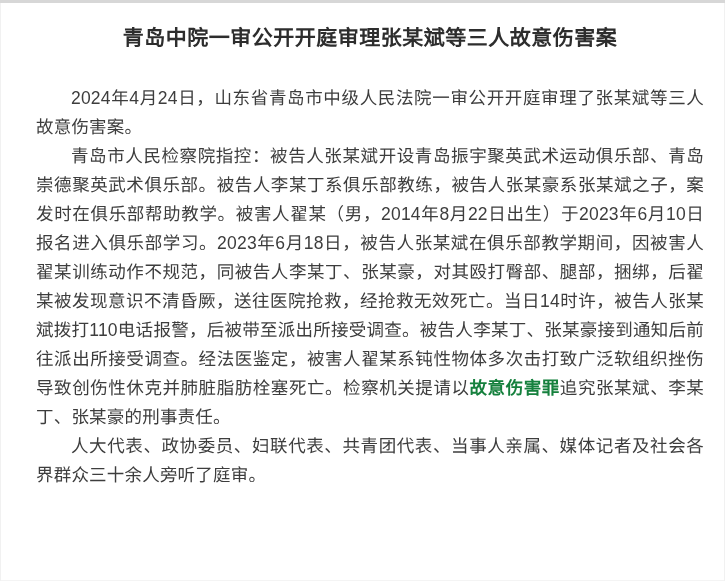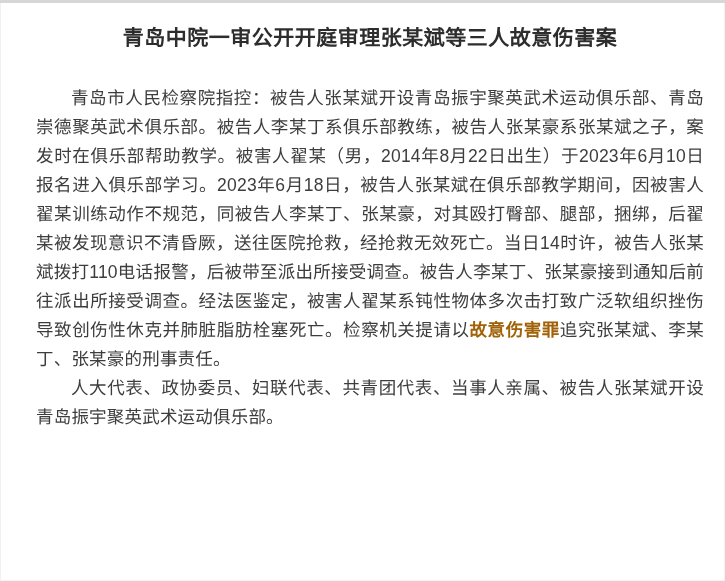--- a/index.html
+++ b/index.html
@@ -32,29 +32,30 @@
     margin: 0;
     font-size: 17.5px;
     line-height: 29px;
     color: #3d3d3d;
     text-indent: 2em;
     text-align: justify;
     letter-spacing: 0.2px;
   }
   .article-body strong {
     font-weight: bold;
-    color: #a16207;
+    color: #15803d;
   }
 </style>
 </head>
 <body>
 
 <div class="page">
   <h1 class="article-title">青岛中院一审公开开庭审理张某斌等三人故意伤害案</h1>
 
   <div class="article-body">
+    <p>2024年4月24日，山东省青岛市中级人民法院一审公开开庭审理了张某斌等三人故意伤害案。</p>
 
     <p><span>青岛市人民检察院指控：被告人张某斌开设青岛振宇聚英武术运动俱乐部、青岛崇德聚英武术俱乐部。被告人李某丁系俱乐部教练，被告人张某豪系张某斌之子，案发时在俱乐部帮助教学。被害人翟某（男，2014年8月22日出生）于2023年6月10日报名进入俱乐部学习。2023年6月18日，被告人张某斌在俱乐部教学期间，因被害人翟某训练动作不规范，同被告人李某丁、张某豪，对其殴打臀部、腿部，捆绑，后翟某被发现意识不清昏厥，送往医院抢救，经抢救无效死亡。当日14时许，被告人张某斌拨打110电话报警，后被带至派出所接受调查。被告人李某丁、张某豪接到通知后前往派出所接受调查。经法医鉴定，被害人翟某系钝性物体多次击打致广泛软组织挫伤导致创伤性休克并肺脏脂肪栓塞死亡。检察机关提请以</span><strong>故意伤害罪</strong><span>追究张某斌、李某丁、张某豪的刑事责任。</span></p>
 
 
-    <p>人大代表、政协委员、妇联代表、共青团代表、当事人亲属、被告人张某斌开设青岛振宇聚英武术运动俱乐部。</p>
+    <p>人大代表、政协委员、妇联代表、共青团代表、当事人亲属、媒体记者及社会各界群众三十余人旁听了庭审。</p>
   </div>
 </div>
 
 </body></html>

